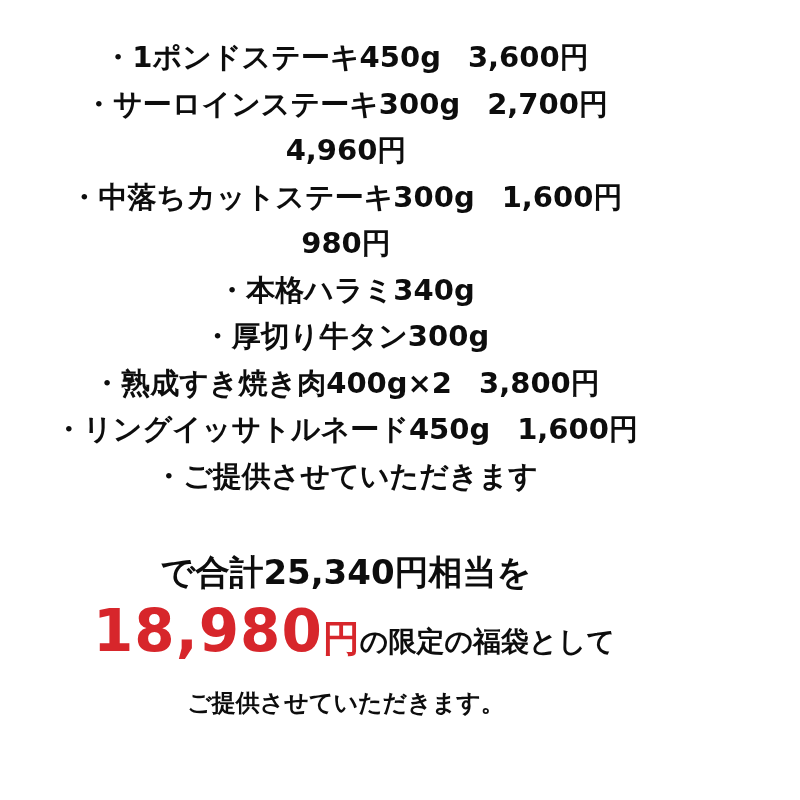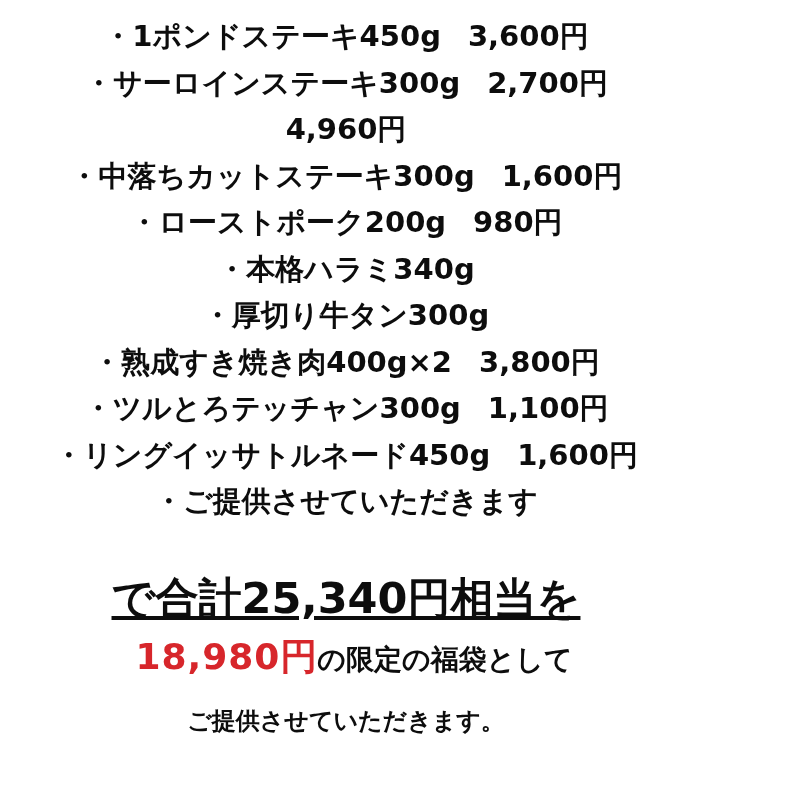--- a/index.html
+++ b/index.html
@@ -5,37 +5,37 @@
   :root { --accent: #d7262b; --ink: #0d0d0d; }
   * { box-sizing: border-box; }
   html, body { margin: 0; padding: 0; }
   body {
     width: 800px; height: 800px;
     background: #ffffff;
     color: var(--ink);
     font-family: "DejaVu Sans", sans-serif;
     overflow: hidden;
   }
-  .flyer { width: 692px; height: 800px; padding-top: 13px; }
+  .flyer { width: 692px; height: 800px; padding-top: 34px; }
   .item-list { list-style: none; margin: 0; padding: 0; }
   .item-row {
     display: flex; justify-content: center; align-items: baseline;
     column-gap: 27px;
     height: 46.5px; line-height: 46.5px;
     font-size: 29px; font-weight: 900;
     white-space: nowrap;
   }
   .item-price:empty { display: none; }
   .summary { margin-top: 46px; text-align: center; font-weight: 900; }
-  .summary-line1 { margin: 0; font-size: 43px; line-height: 54px; text-decoration: underline; }
+  .summary-line1 { margin: 0; font-size: 34px; line-height: 54px; }
   .summary-line2 {
     margin: 0; display: flex; justify-content: center; align-items: baseline;
     line-height: 64px; white-space: nowrap;
   }
-  .sale-price { color: var(--accent); font-size: 36px; letter-spacing: 1px; margin-left: 16px; }
+  .sale-price { color: var(--accent); font-size: 58px; letter-spacing: 1px; margin-left: 16px; }
   .sale-price-unit { color: var(--accent); font-size: 37px; }
   .line2-rest { font-size: 28px; }
   .summary-line3 { margin: 0; font-size: 24px; line-height: 58px; }
 </style>
 </head>
 <body>
 
 <div class="flyer">
   <ul class="item-list">
     <li class="item-row">
@@ -47,36 +47,31 @@
       <span class="item-price">2,700円</span>
     </li>
     <li class="item-row">
       <span class="item-price">4,960円</span>
     </li>
     <li class="item-row">
       <span class="item-name">・中落ちカットステーキ300g</span>
       <span class="item-price">1,600円</span>
     </li>
     <li class="item-row">
-      <span class="item-name">・ローストポーク200g</span>
       <span class="item-price">980円</span>
     </li>
     <li class="item-row">
       <span class="item-name">・本格ハラミ340g</span>
     </li>
     <li class="item-row">
       <span class="item-name">・厚切り牛タン300g</span>
     </li>
     <li class="item-row">
       <span class="item-name">・熟成すき焼き肉400g×2</span>
       <span class="item-price">3,800円</span>
-    </li>
-    <li class="item-row">
-      <span class="item-name">・ツルとろテッチャン300g</span>
-      <span class="item-price">1,100円</span>
     </li>
     <li class="item-row">
       <span class="item-name">・リングイッサトルネード450g</span>
       <span class="item-price">1,600円</span>
     </li>
     <li class="item-row">
       <span class="item-name">・ご提供させていただきます</span>
 
     </li>
   </ul>

